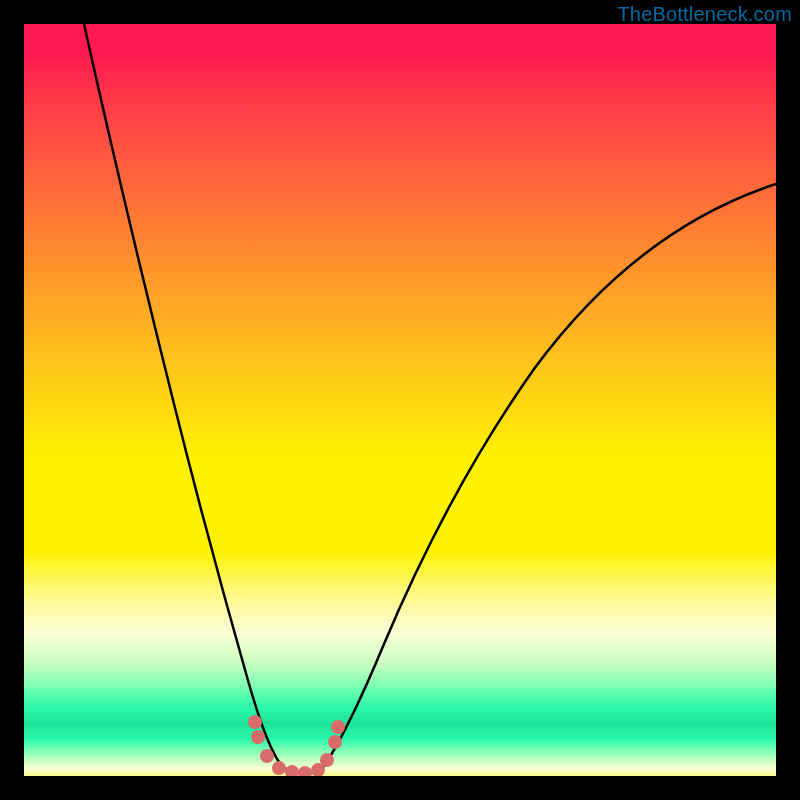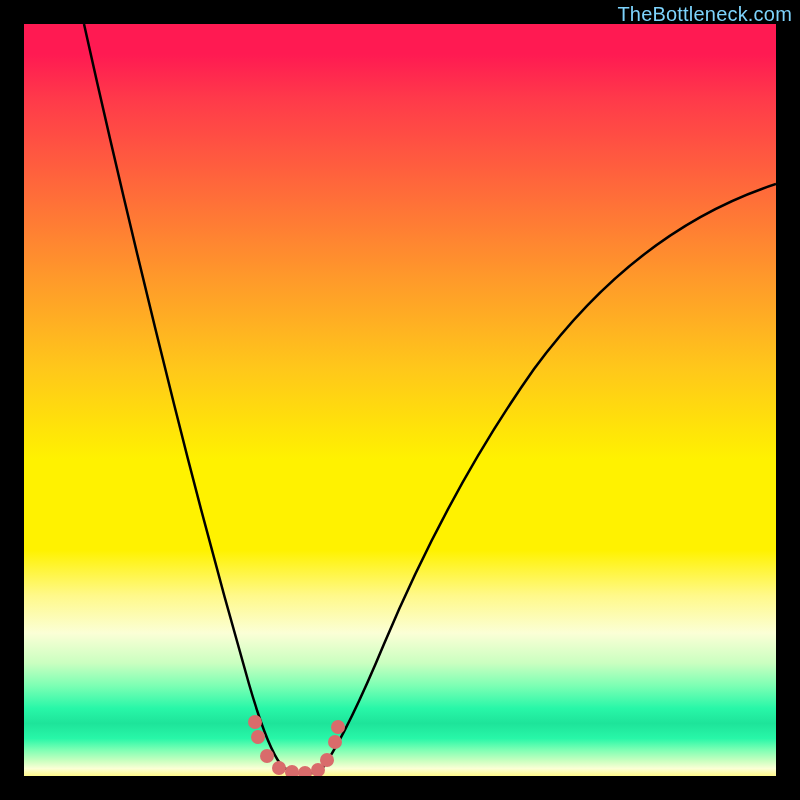--- a/index.html
+++ b/index.html
@@ -36,21 +36,21 @@
       #7cffb4 96.5%,
       #caffc0 98%,
       #fbffd6 99%,
       #fff98a 100%
     );
   }
   .watermark {
     position: absolute;
     top: 3px;
     right: 8px;
-    color: #7dd3fc;
+    color: #0369a1;
     font-size: 20px;
     font-weight: 500;
     z-index: 10;
     letter-spacing: 0.2px;
   }
   svg.curve {
     position: absolute;
     left: 0;
     top: 0;
     width: 752px;

